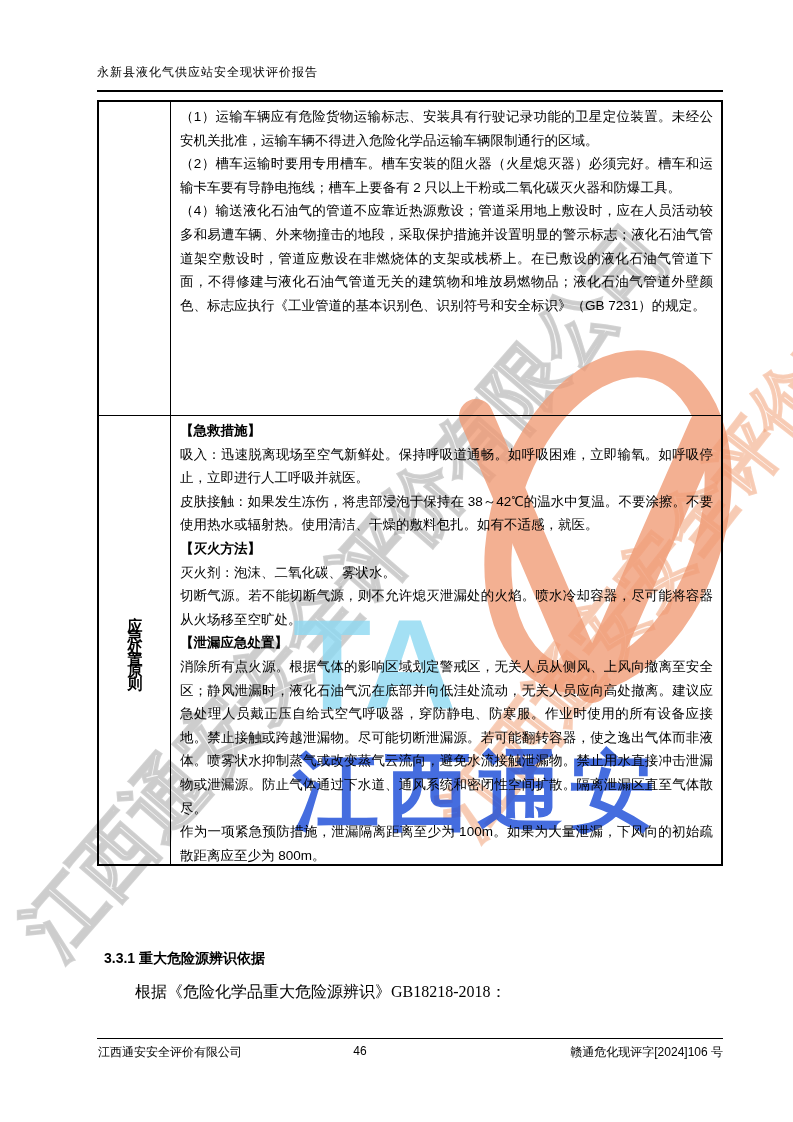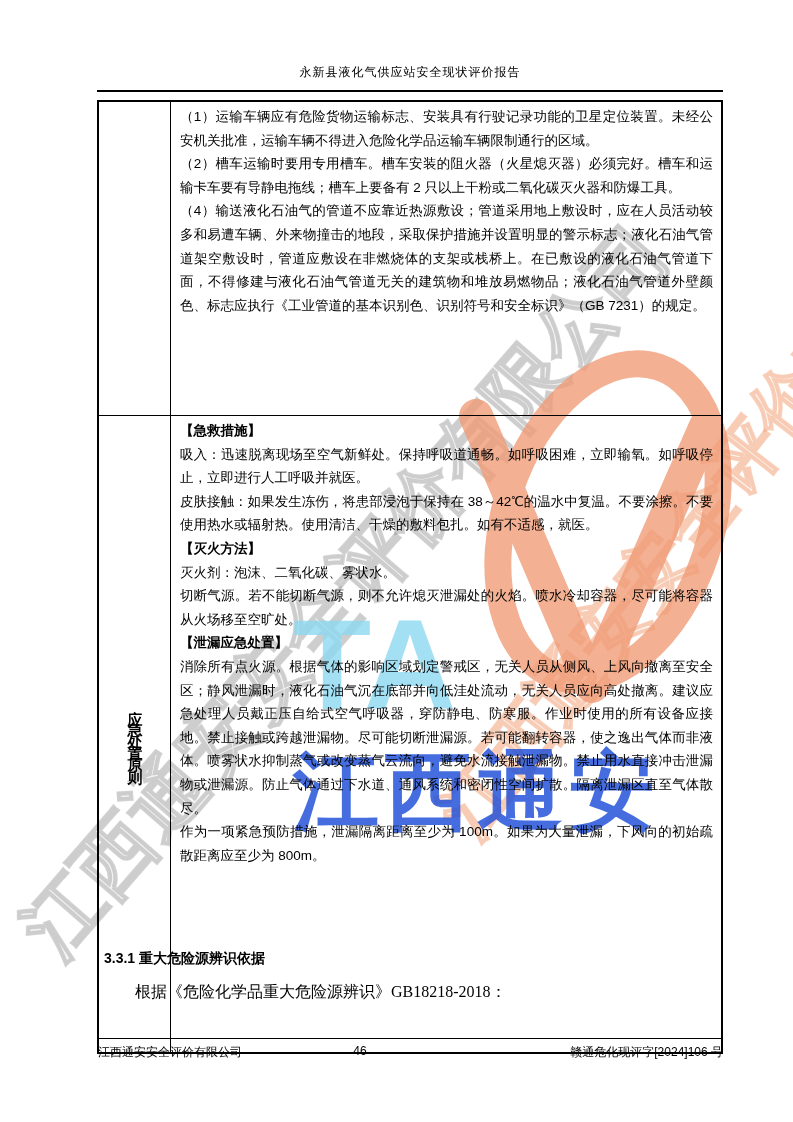--- a/index.html
+++ b/index.html
@@ -9,31 +9,31 @@
     font-family: "Liberation Sans", sans-serif;
     color: #000;
     position: relative;
     overflow: hidden;
   }
   .page { position: absolute; inset: 0; background: #fff; }
 
   
   .header-title {
     position: absolute; top: 64px; left: 97px; width: 626px;
-    text-align: center; font-size: 12px; font-family: "Liberation Serif", serif;
+    text-align: left; font-size: 12px; font-family: "Liberation Serif", serif;
     letter-spacing: 1px;
   }
   .header-rule {
     position: absolute; top: 90px; left: 97px; width: 626px;
     border-top: 2px solid #000;
   }
 
   
   .doc-table {
-    position: absolute; top: 100px; left: 97px; width: 626px; height: 954px;
+    position: absolute; top: 100px; left: 97px; width: 626px; height: 766px;
     border: 2px solid #000;
     display: grid;
     grid-template-columns: 72px 1fr;
     grid-template-rows: 314px 1fr;
   }
   .cell { overflow: hidden; }
   .cell-label-empty   { border-right: 1px solid #000; border-bottom: 1px solid #000; }
   .cell-body-row1     { border-bottom: 1px solid #000; }
   .cell-label-row2    { border-right: 1px solid #000; display: flex; align-items: center; justify-content: center; }
   .cell-body { padding: 3px 8px 3px 9px; }

